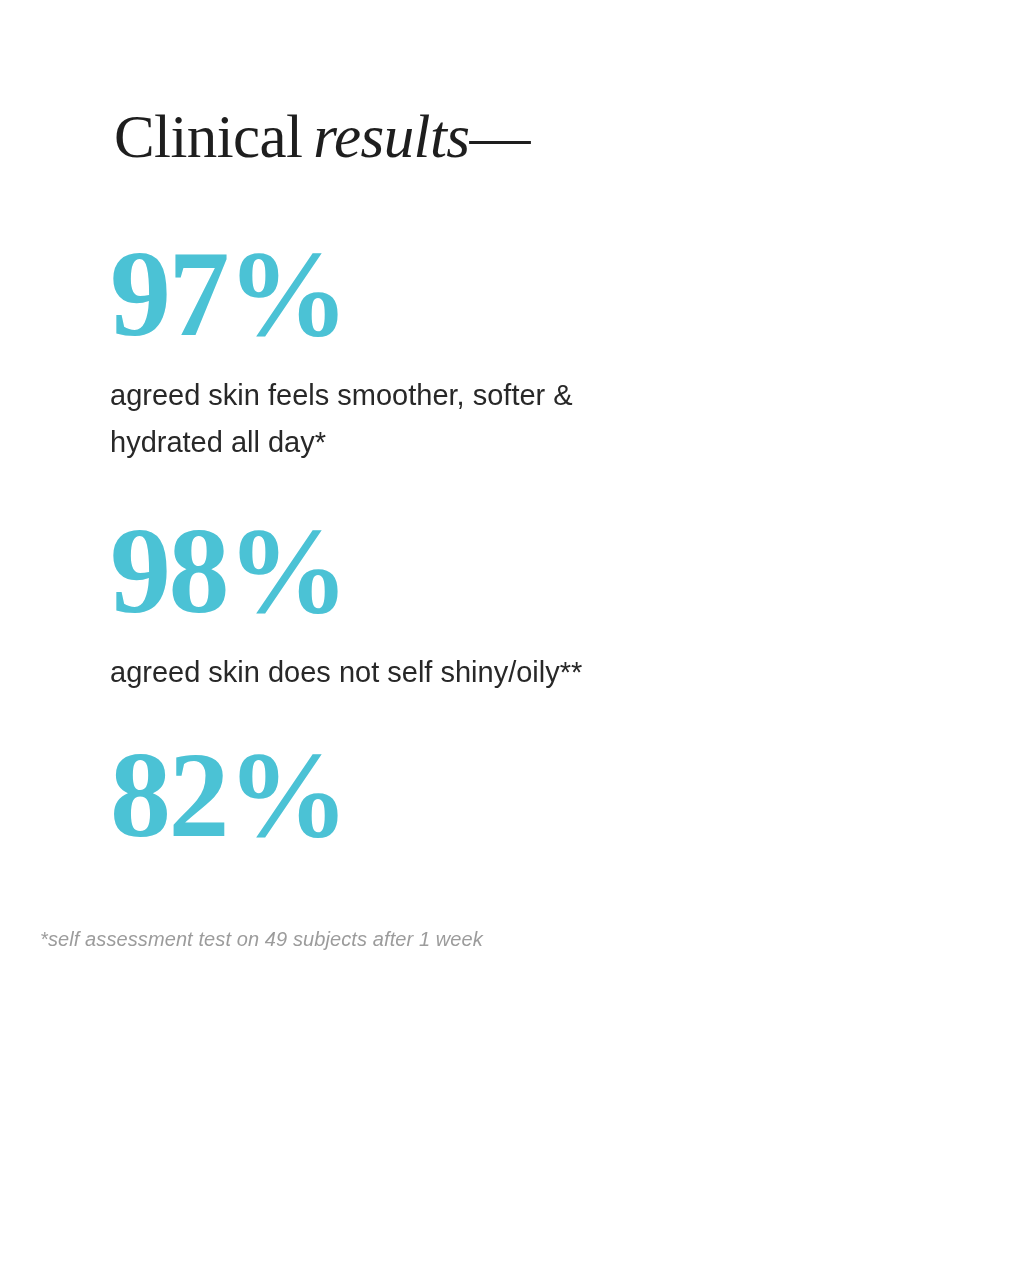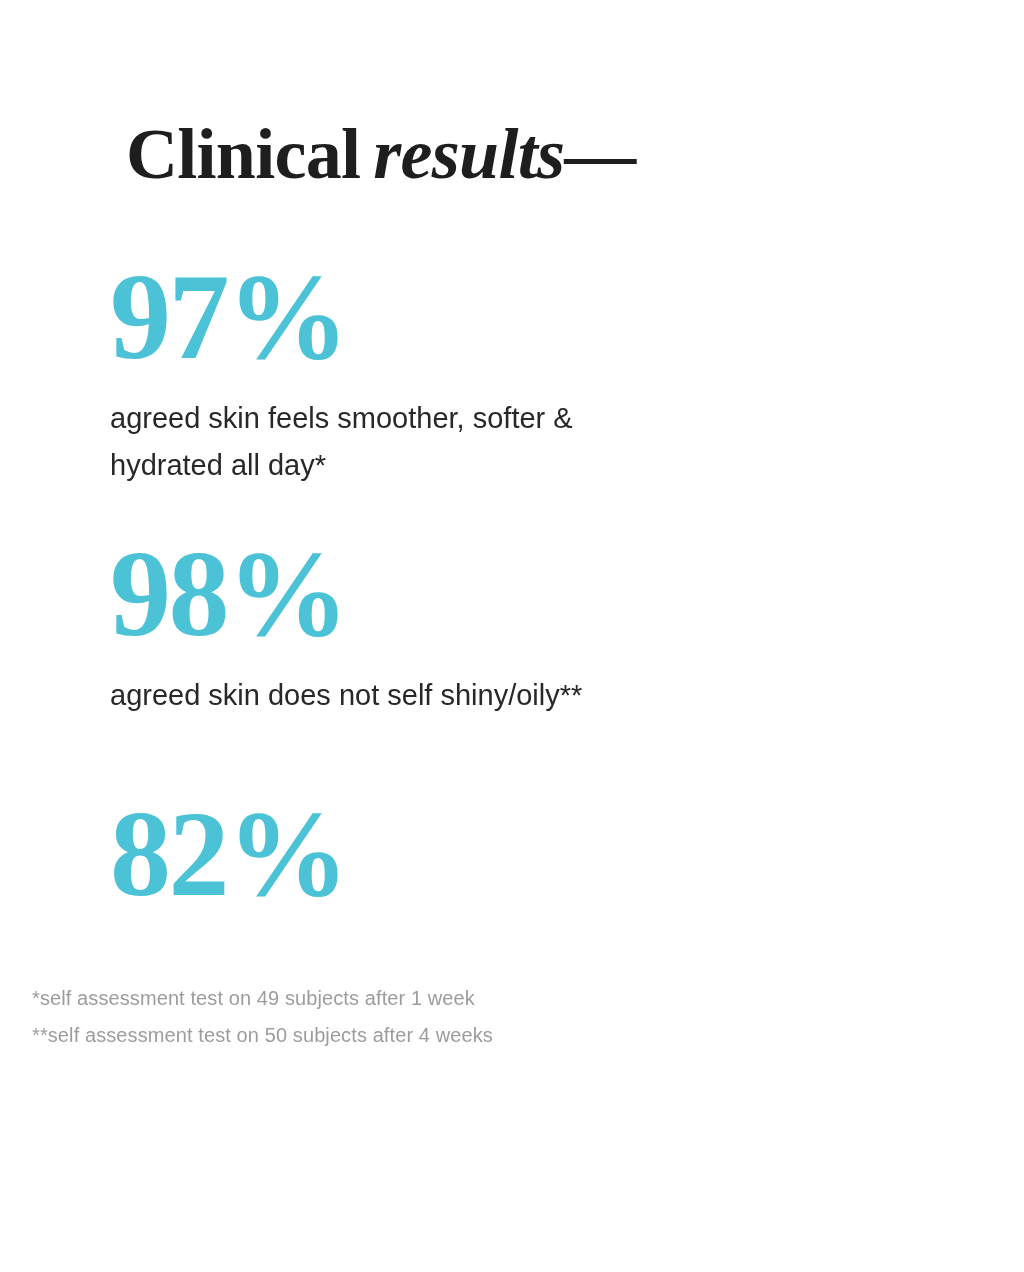--- a/index.html
+++ b/index.html
@@ -15,24 +15,24 @@
     width: 1024px;
     height: 1272px;
     background: var(--background, #ffffff);
     font-family: "Liberation Sans", sans-serif;
     overflow: hidden;
   }
   .main {
     padding: 102px 0 0 110px;
   }
   .title {
-    margin: 16px;
+    margin: 4px;
     font-family: "Liberation Serif", serif;
-    font-weight: 700;
-    font-size: 72px;
+    font-weight: 400;
+    font-size: 61px;
     line-height: 1;
     letter-spacing: -0.01em;
     color: var(--title, #1e1e1e);
     white-space: nowrap;
   }
   .title .title-italic {
     font-style: italic;
     margin-left: 0.18em;
   }
   .title .title-dash {
@@ -42,33 +42,34 @@
   .stat-value {
     font-family: "Liberation Serif", serif;
     font-weight: 600;
     font-size: 122px;
     line-height: 1;
     letter-spacing: -0.02em;
     color: var(--accent-teal, #4bc2d5);
   }
   .stat-block-1 .stat-value { margin-top: 66px; }
   .stat-block-2 .stat-value { margin-top: 44px; }
-  .stat-block-3 .stat-value { margin-top: 74px; }
+  .stat-block-3 .stat-value { margin-top: 38px; }
   .stat-caption {
     margin-top: 17px;
     max-width: 720px;
     font-size: 29px;
     line-height: 47px;
     letter-spacing: 0;
     color: var(--body-text, #282828);
     white-space: pre-line;
   }
   .footnotes {
-    padding-left: 32px;
+    padding-left: 40px;
     margin-top: 71px;
+    font-style: italic;
   }
   .footnote {
     font-size: 20px;
     line-height: 24px;
     letter-spacing: 0.1px;
     color: var(--footnote, #9c9c9c);
   }
   .footnote + .footnote { margin-top: 13px; }
 </style>
 </head>
@@ -90,14 +91,13 @@
   </div>
 
   <div class="stat-block stat-block-3">
     <div class="stat-value">82%</div>
   </div>
 
 </section>
 
 <footer class="footnotes">
   <div class="footnote">*self assessment test on 49 subjects after 1 week</div>
-  <div class="footnote">**self assessment test on 50 subjects after 4 weeks</div>
 </footer>
 
 </body></html>

